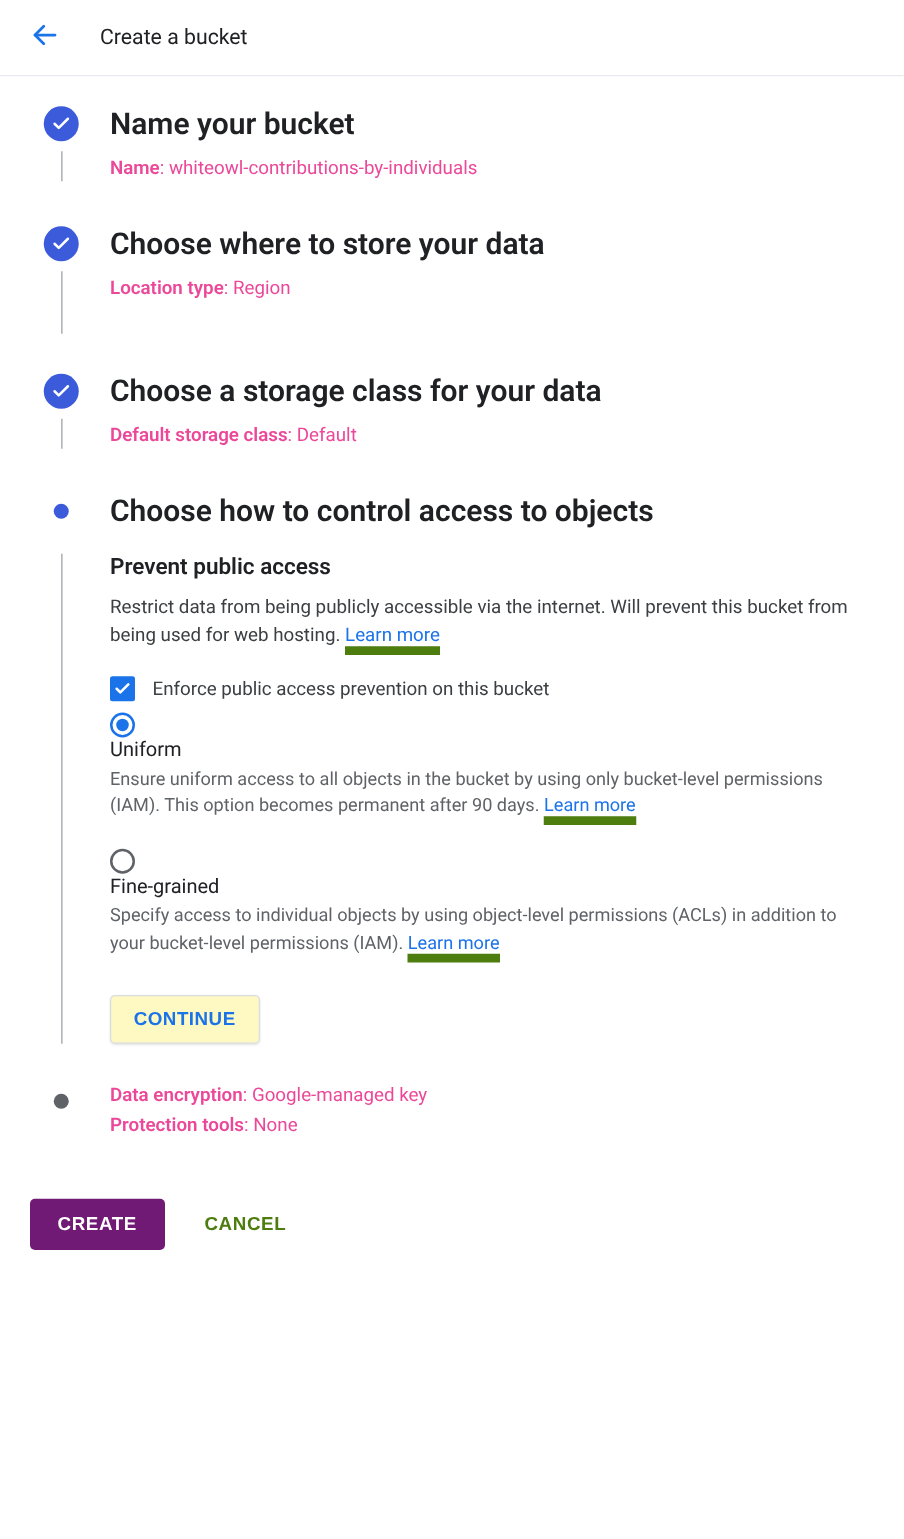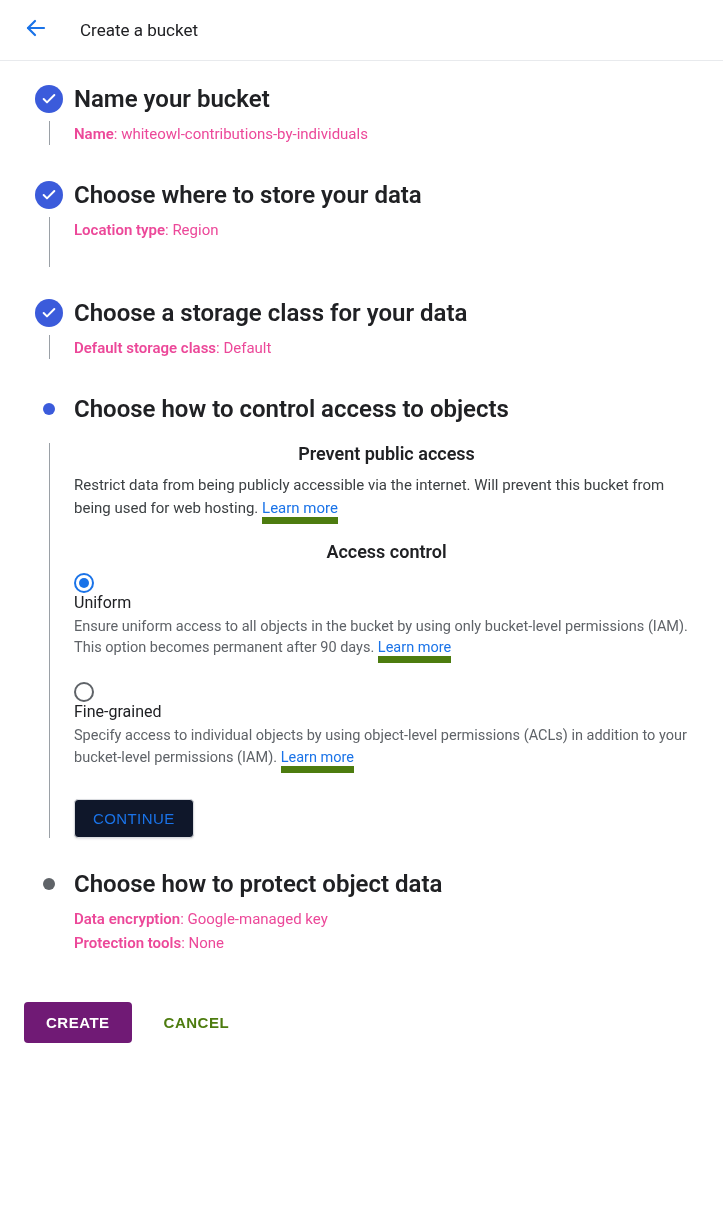--- a/index.html
+++ b/index.html
@@ -24,20 +24,21 @@
     font-size: 17px;
     font-weight: 400;
     color: #202124;
   }
   .content {
     padding: 24px 24px 24px 24px;
   }
   .step {
     display: flex;
     margin-bottom: 32px;
+    gap: 14px;
   }
   .step-marker-col {
     width: 50px;
     display: flex;
     flex-direction: column;
     align-items: center;
   }
   .check-circle {
     width: 28px;
     height: 28px;
@@ -89,21 +90,20 @@
     color: #ec4899;
     margin-bottom: 6px;
   }
   .summary-line b { font-weight: 600; }
   .subsection-title {
     font-size: 18px;
     font-weight: 600;
     margin-top: 20px;
     margin-bottom: 10px;
     color: #202124;
-    text-align: center;
   }
   .body-text {
     font-size: 15px;
     line-height: 1.55;
     color: #3c4043;
   }
   .learn-more {
     color: #1a73e8;
     text-decoration: none;
     border-bottom: 7px solid #4d7c0f;
@@ -166,23 +166,23 @@
     line-height: 1.5;
     color: #5f6368;
   }
   .continue-btn {
     display: inline-block;
     padding: 10px 18px;
     border: 1px solid #dadce0;
     border-radius: 4px;
     color: #1a73e8;
     font-size: 15px;
-    font-weight: 400;
+    font-weight: 700;
     letter-spacing: 0.4px;
-    background: #0f172a;
+    background: #fef9c3;
     cursor: pointer;
     margin-top: 8px;
     box-shadow: 0 1px 2px rgba(60,64,67,0.15);
   }
   .footer {
     display: flex;
     align-items: center;
     gap: 32px;
     padding: 12px 24px 24px;
   }
@@ -273,22 +273,29 @@
       <div class="connector" style="margin-top:28px"></div>
     </div>
     <div class="step-body">
       <div class="step-title">Choose how to control access to objects</div>
 
       <div class="subsection-title">Prevent public access</div>
       <div class="body-text">
         <span>Restrict data from being publicly accessible via the internet. Will prevent this bucket from being used for web hosting. </span><a class="learn-more">Learn more</a>
       </div>
 
-
-      <div class="subsection-title">Access control</div>
+      <div class="checkbox-row">
+        <div class="checkbox">
+          <svg width="14" height="14" viewBox="0 0 24 24" fill="none" stroke="#fff" stroke-width="3.5" stroke-linecap="round" stroke-linejoin="round">
+              <polyline points="20 6 9 17 4 12"></polyline>
+            </svg>
+        </div>
+        <span class="checkbox-label">Enforce public access prevention on this bucket</span>
+      </div>
+
 
       <div class="radio-row">
         <div class="radio-outer">
             <div class="radio-inner"></div>
           </div>
         <div>
           <div class="radio-label">Uniform</div>
           <div class="radio-desc">
             <span>Ensure uniform access to all objects in the bucket by using only bucket-level permissions (IAM). This option becomes permanent after 90 days. </span><a class="learn-more">Learn more</a>
           </div>
@@ -307,21 +314,20 @@
 
       <button class="continue-btn">CONTINUE</button>
     </div>
   </div>
 
   <div class="step" style="margin-bottom:8px">
     <div class="step-marker-col">
       <div class="dot-disabled"></div>
     </div>
     <div class="step-body">
-      <div class="step-title">Choose how to protect object data</div>
       <div class="summary-line"><b>Data encryption</b>: <span>Google-managed key</span></div>
       <div class="summary-line"><b>Protection tools</b>: <span>None</span></div>
     </div>
   </div>
 
 </div>
 
 <div class="footer">
   <button class="create-btn">CREATE</button>
   <button class="cancel-btn">CANCEL</button>

